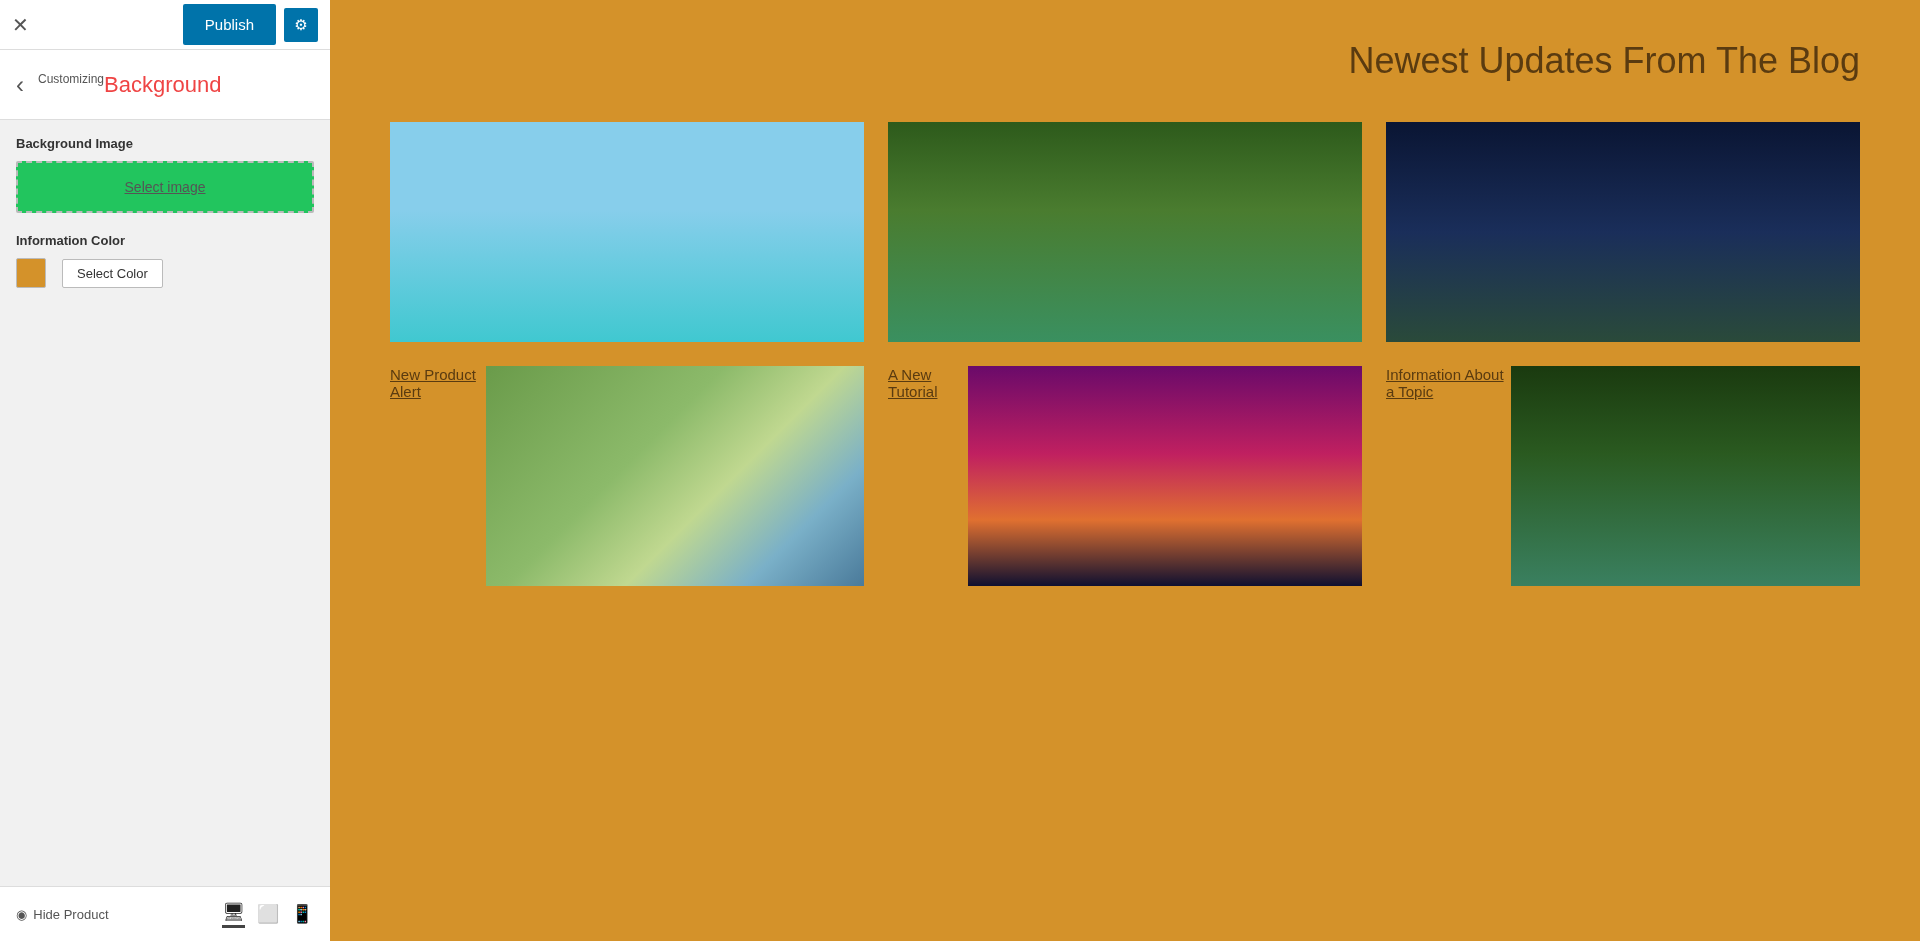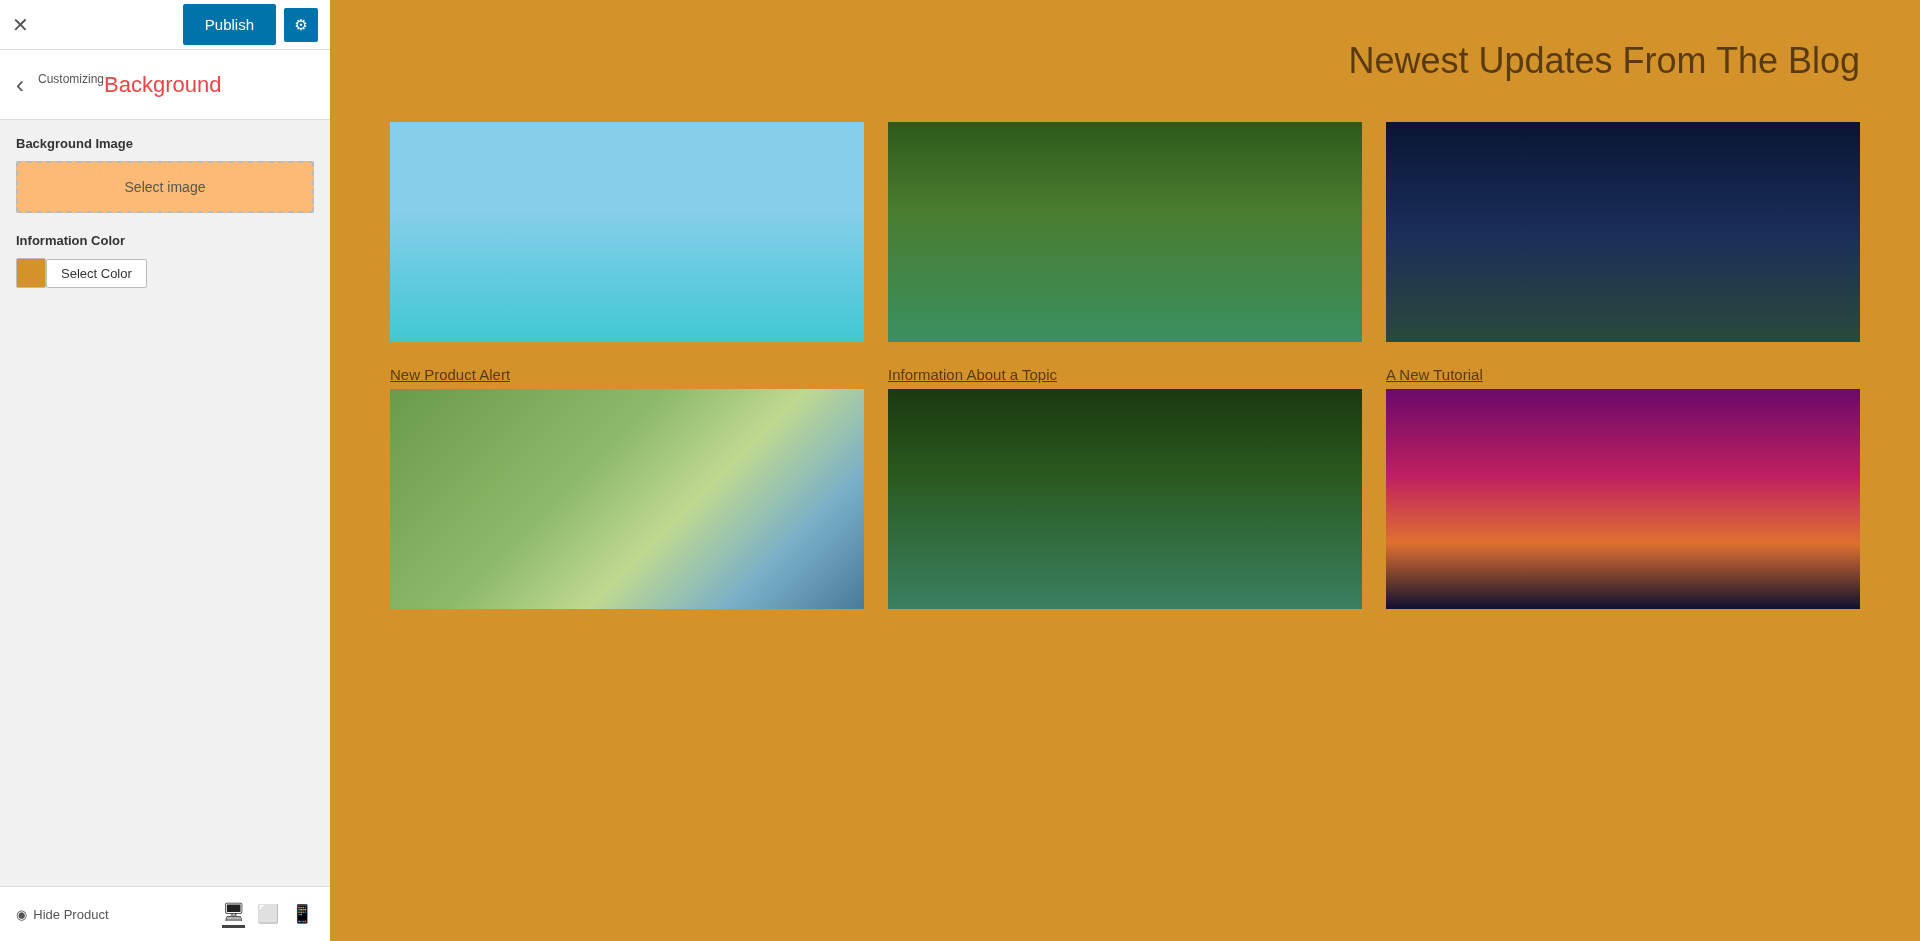--- a/index.html
+++ b/index.html
@@ -98,34 +98,35 @@
       margin-top: 16px;
     }
 
     .section-label:first-child {
       margin-top: 0;
     }
 
     #select-image-btn {
       display: block;
       width: 100%;
-      background: #fdba74;
+      background: #22c55e;
       border: 2px dashed #bbb;
       padding: 16px;
       text-align: center;
       cursor: pointer;
       color: #555;
       font-size: 14px;
       border-radius: 2px;
+      text-decoration: underline;
     }
 
     #color-row {
       display: flex;
       align-items: center;
-      gap: 0;
+      gap: 16px;
       margin-top: 8px;
     }
 
     #color-swatch {
       width: 30px;
       height: 30px;
       background: #d48f2a;
       border: 1px solid #bbb;
       border-radius: 2px;
       cursor: pointer;
@@ -201,21 +202,21 @@
     }
 
     .blog-grid {
       display: grid;
       grid-template-columns: repeat(3, 1fr);
       gap: 24px;
     }
 
     .blog-card {
       display: flex;
-      flex-direction: column;
+      flex-direction: row;
     }
 
     .blog-card-link {
       color: #5a3b10;
       text-decoration: underline;
       font-size: 15px;
       margin-bottom: 6px;
       cursor: pointer;
     }
 
@@ -301,21 +302,21 @@
         <div class="img-placeholder img-forest"></div>
       </div>
       <div class="blog-card">
         <div class="img-placeholder img-night"></div>
       </div>
       <div class="blog-card">
         <a class="blog-card-link" href="#">New Product Alert</a>
         <div class="img-placeholder img-waterfall"></div>
       </div>
       <div class="blog-card">
+        <a class="blog-card-link" href="#">A New Tutorial</a>
+        <div class="img-placeholder img-sunset"></div>
+      </div>
+      <div class="blog-card">
         <a class="blog-card-link" href="#">Information About a Topic</a>
         <div class="img-placeholder img-forest2"></div>
       </div>
-      <div class="blog-card">
-        <a class="blog-card-link" href="#">A New Tutorial</a>
-        <div class="img-placeholder img-sunset"></div>
-      </div>
     </div>
 </div>
 
 </body></html>

